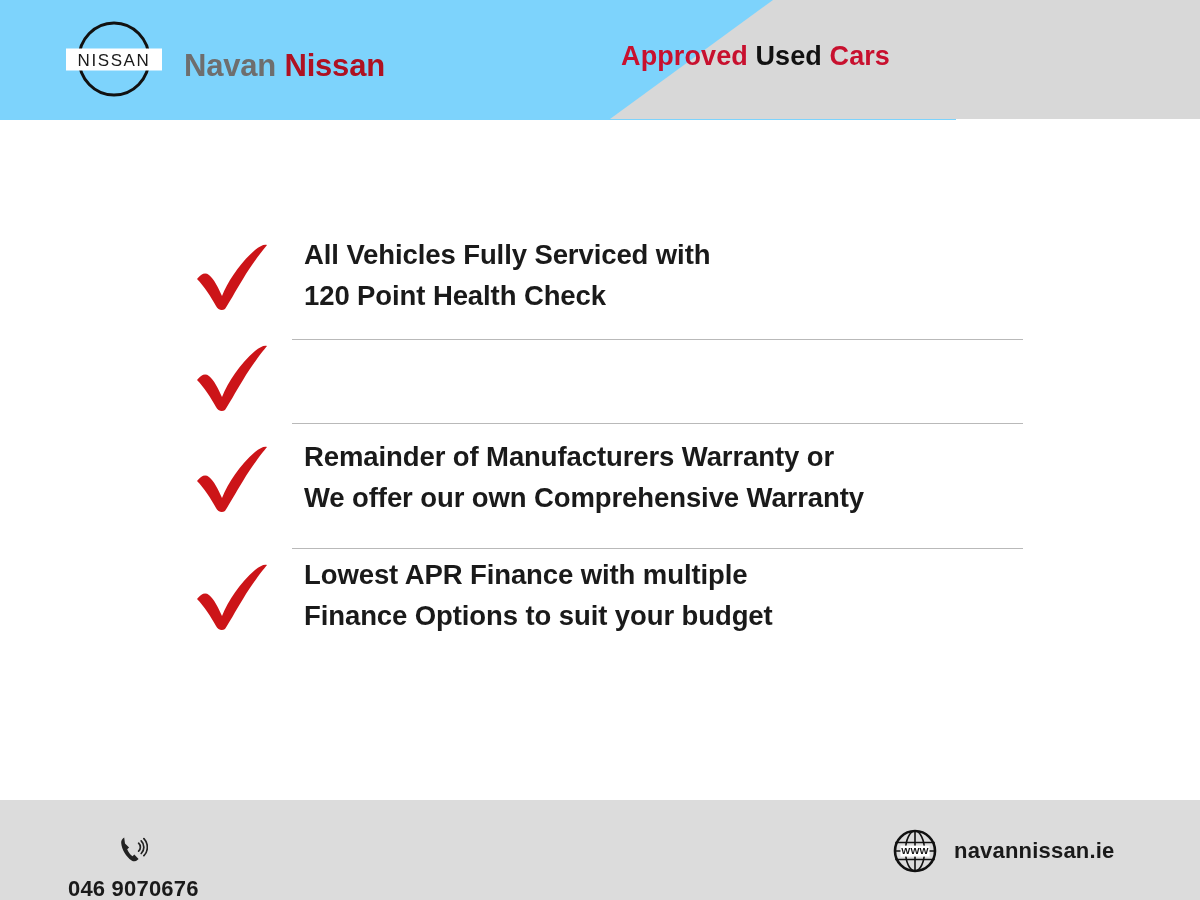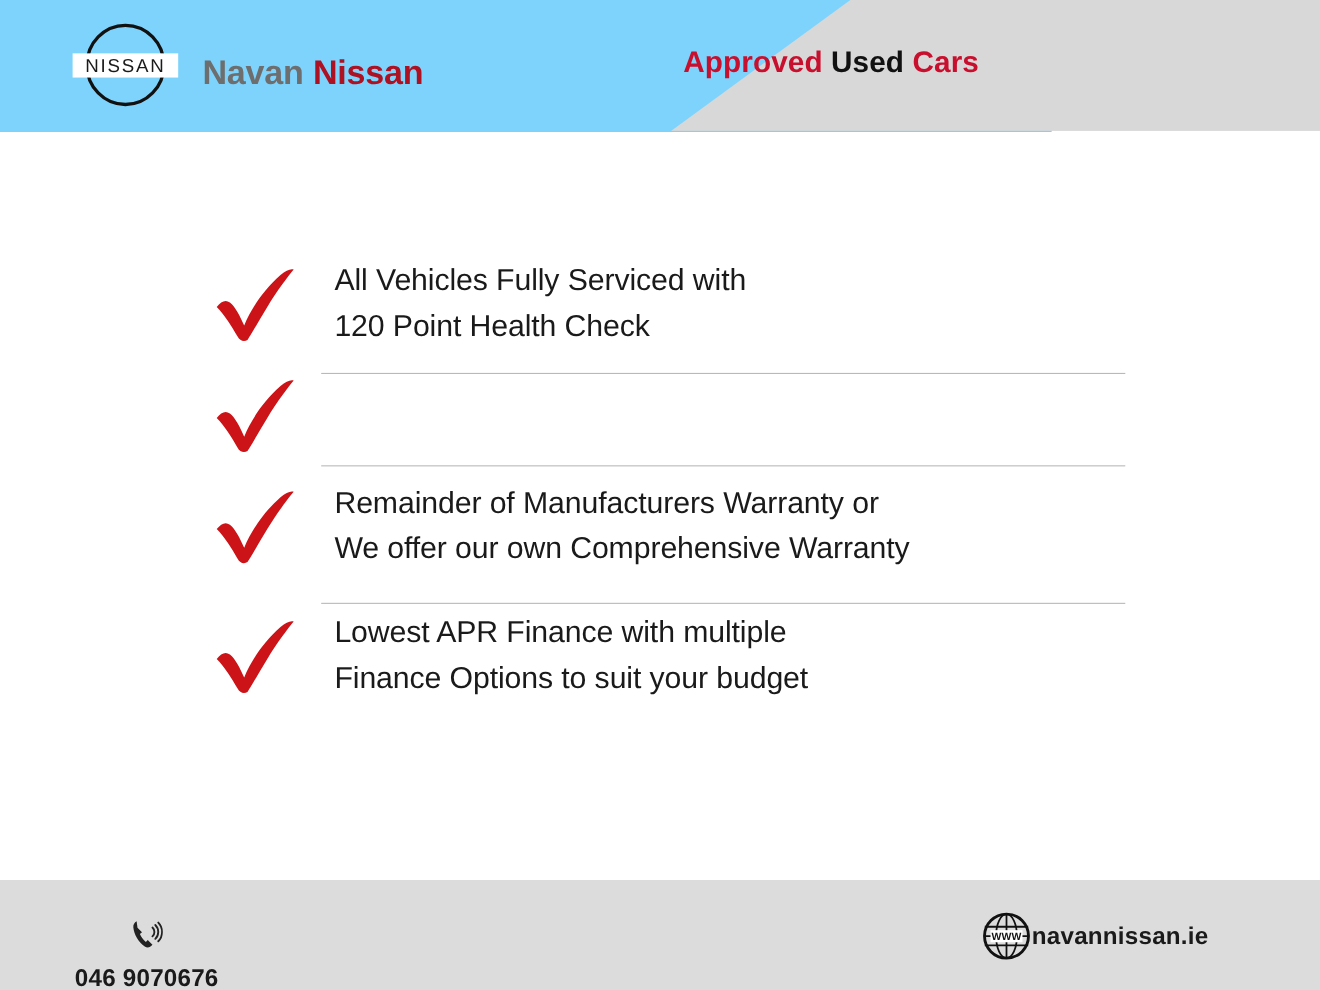--- a/index.html
+++ b/index.html
@@ -95,21 +95,21 @@
   }
   .check-icon {
     width: 80px;
     height: 72px;
     display: block;
   }
   .feature-text {
     margin-left: 112px;
     color: #1a1a1a;
     font-size: 27.5px;
-    font-weight: normal;
+    font-weight: bold;
     line-height: 41px;
     letter-spacing: -0.1px;
     white-space: pre-line;
   }
   .row-2line { height: 118px; }
   .row-1line { height: 84px; }
 
   .feature-divider {
     position: absolute;
     left: 292px;
@@ -147,20 +147,21 @@
     color: #1a1a1a;
     letter-spacing: 0.2px;
     line-height: 1;
   }
   .footer-web {
     position: absolute;
     left: 892px;
     top: 28px;
     display: flex;
     align-items: center;
+    gap: 16px;
   }
   .globe-icon {
     width: 46px;
     height: 46px;
     display: block;
   }
   .footer-web-text {
     font-size: 22px;
     font-weight: bold;
     color: #1a1a1a;

